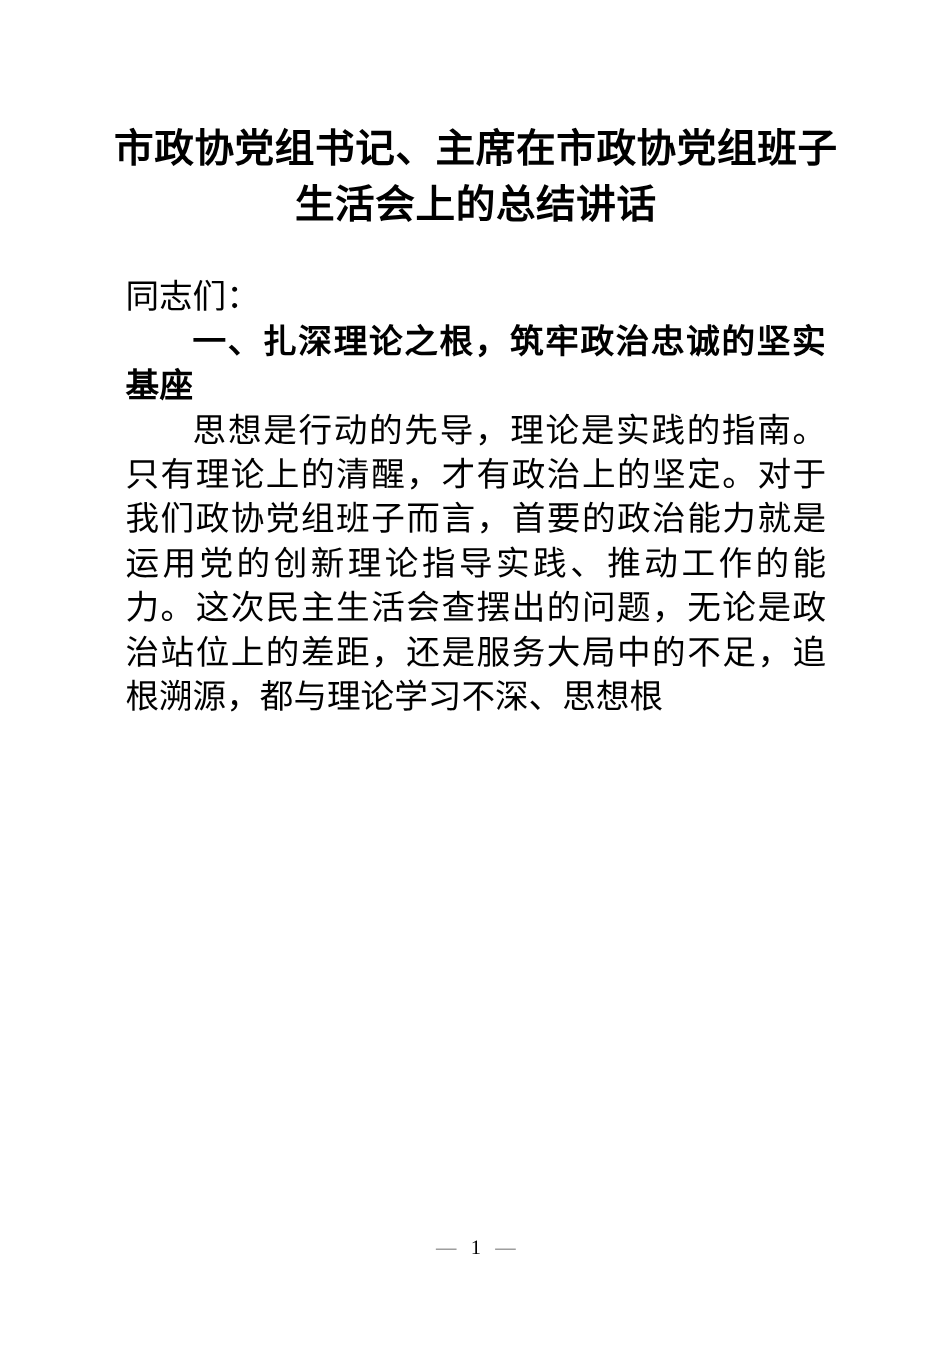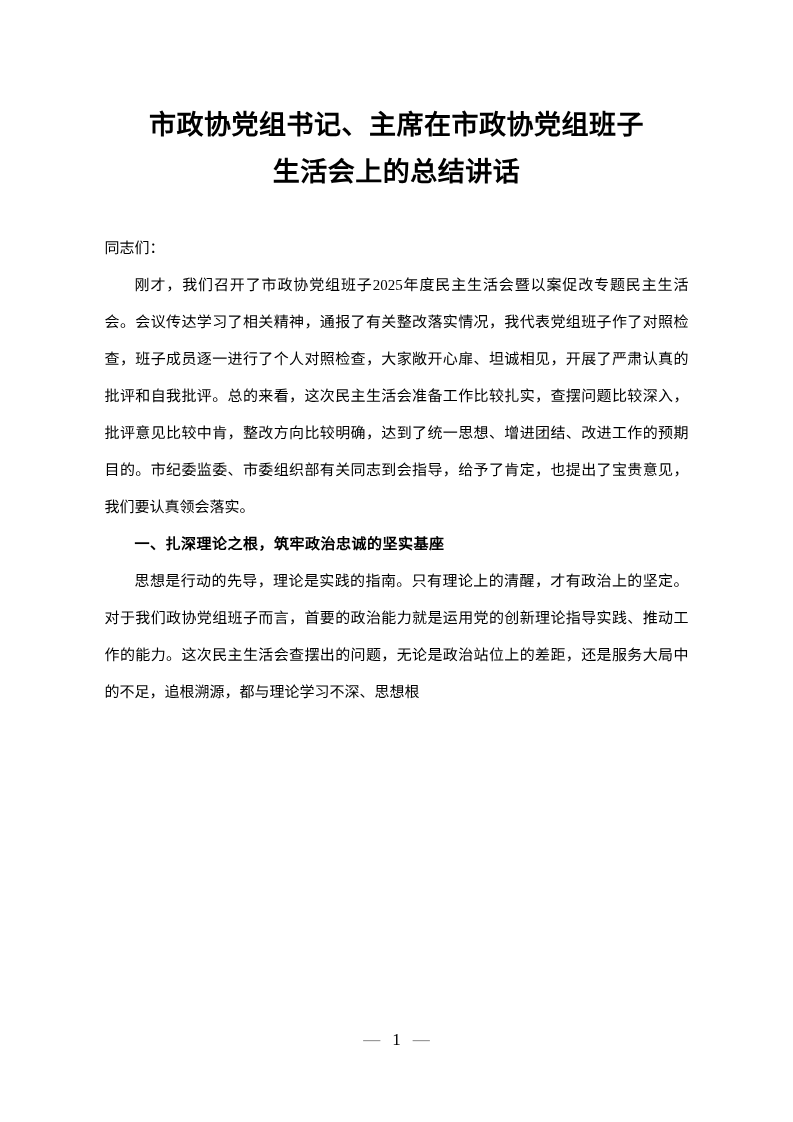--- a/index.html
+++ b/index.html
@@ -16,32 +16,32 @@
     color: #000000;
   }
   .page {
     position: absolute;
     inset: 0;
   }
   .doc-title {
     margin: 102px auto 0 auto;
     width: 660px;
     text-align: center;
-    font-size: 27px;
+    font-size: 33px;
     line-height: 47px;
     font-weight: bold;
     letter-spacing: 0.5px;
   }
   .title-line {
     white-space: nowrap;
   }
   .doc-body {
     width: 584px;
     margin: 34px auto 16px auto;
-    font-size: 15px;
+    font-size: 28px;
     line-height: 37px;
     text-align: justify;
     text-justify: inter-ideograph;
   }
   .para {
     margin: 0;
     padding: 0;
     text-indent: 2em;
   }
   .para.salutation {
@@ -76,21 +76,20 @@
 
 <div class="page">
 
   <h1 class="doc-title" id="doc-title">
       <div class="title-line">市政协党组书记、主席在市政协党组班子</div>
       <div class="title-line">生活会上的总结讲话</div>
     </h1>
 
   <div class="doc-body" id="doc-body">
       <p class="para salutation">同志们：</p>
-      <p class="para body">刚才，我们召开了市政协党组班子2025年度民主生活会暨以案促改专题民主生活会。会议传达学习了相关精神，通报了有关整改落实情况，我代表党组班子作了对照检查，班子成员逐一进行了个人对照检查，大家敞开心扉、坦诚相见，开展了严肃认真的批评和自我批评。总的来看，这次民主生活会准备工作比较扎实，查摆问题比较深入，批评意见比较中肯，整改方向比较明确，达到了统一思想、增进团结、改进工作的预期目的。市纪委监委、市委组织部有关同志到会指导，给予了肯定，也提出了宝贵意见，我们要认真领会落实。</p>
       <p class="para heading">一、扎深理论之根，筑牢政治忠诚的坚实基座</p>
       <p class="para body">思想是行动的先导，理论是实践的指南。只有理论上的清醒，才有政治上的坚定。对于我们政协党组班子而言，首要的政治能力就是运用党的创新理论指导实践、推动工作的能力。这次民主生活会查摆出的问题，无论是政治站位上的差距，还是服务大局中的不足，追根溯源，都与理论学习不深、思想根</p>
     </div>
 
   <div class="footer">
     <span class="dash">—</span><span class="page-num">1</span><span class="dash">—</span>
   </div>
 
 </div>
 

